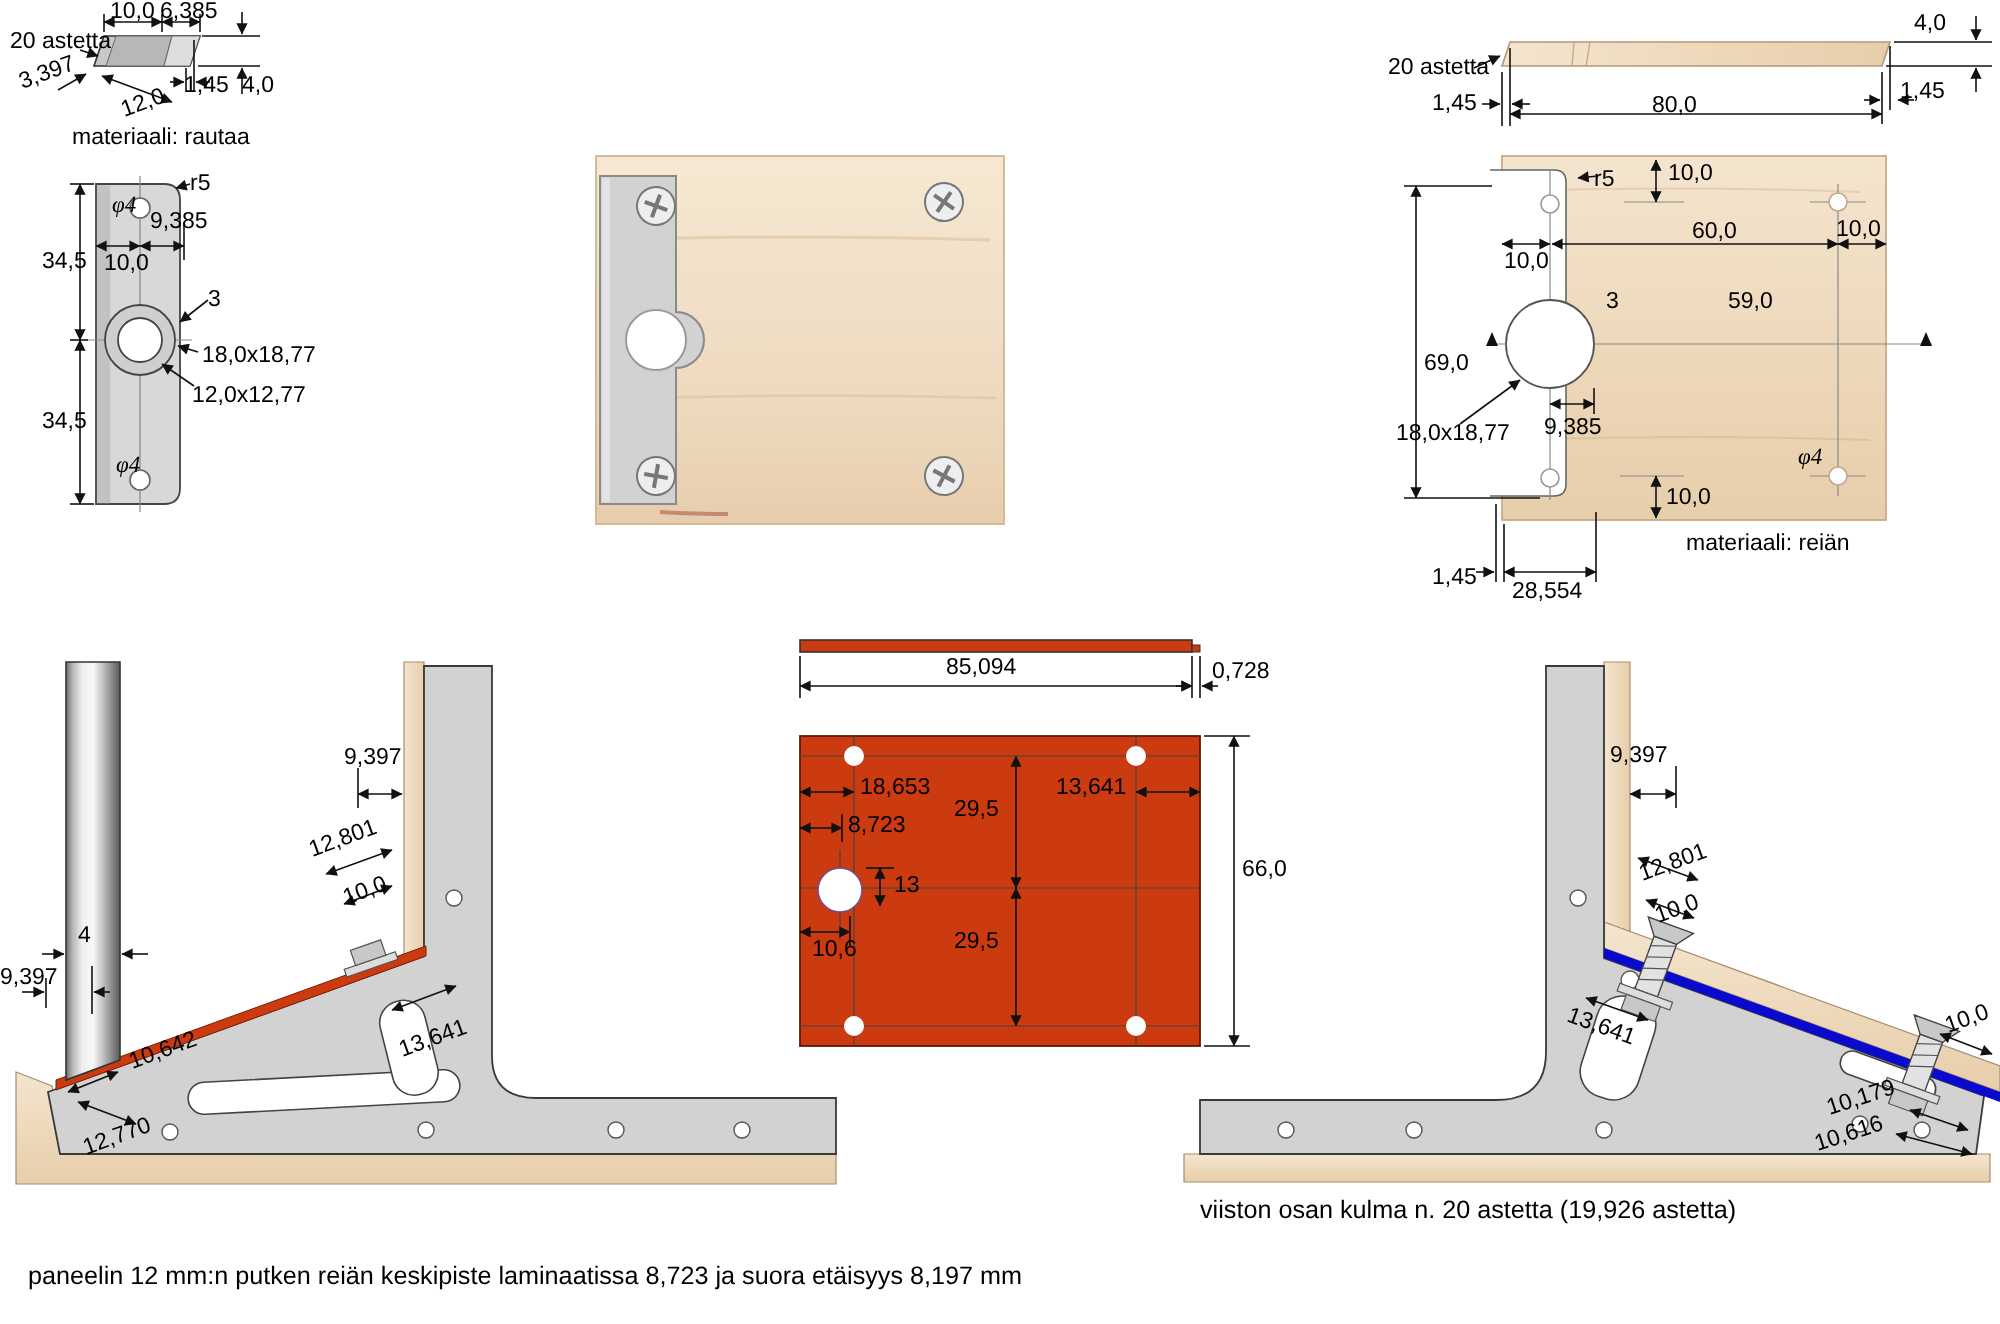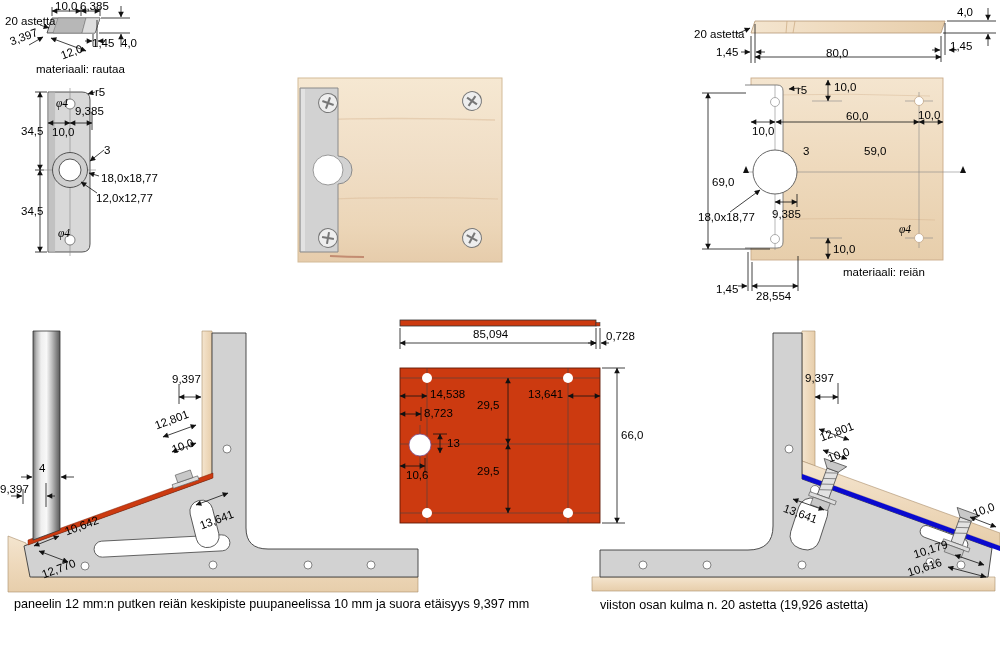--- a/index.html
+++ b/index.html
@@ -348,33 +348,33 @@
 <div class="lb r-20" style="left:153px;top:420px">12,801</div>
 <div class="lb r-20" style="left:170px;top:444px">10,0</div>
 <div class="lb" style="left:39px;top:462px">4</div>
 <div class="lb" style="left:0px;top:483px">9,397</div>
 <div class="lb r-20" style="left:63px;top:526px">10,642</div>
 <div class="lb r-20" style="left:40px;top:569px">12,770</div>
 <div class="lb r-20" style="left:198px;top:520px">13,641</div>
 
 <div class="lb" style="left:473px;top:328px">85,094</div>
 <div class="lb" style="left:606px;top:330px">0,728</div>
-<div class="lb" style="left:430px;top:388px">14,538</div>
+<div class="lb" style="left:430px;top:388px">18,653</div>
 <div class="lb" style="left:424px;top:407px">8,723</div>
 <div class="lb" style="left:477px;top:399px">29,5</div>
 <div class="lb" style="left:528px;top:388px">13,641</div>
 <div class="lb" style="left:621px;top:429px">66,0</div>
 <div class="lb" style="left:447px;top:437px">13</div>
 <div class="lb" style="left:406px;top:469px">10,6</div>
 <div class="lb" style="left:477px;top:465px">29,5</div>
 
 <div class="lb" style="left:805px;top:372px">9,397</div>
 <div class="lb r-20" style="left:818px;top:432px">12,801</div>
 <div class="lb r-20" style="left:826px;top:453px">10,0</div>
 <div class="lb r20" style="left:786px;top:502px">13,641</div>
 <div class="lb r-20" style="left:971px;top:508px">10,0</div>
 <div class="lb r-18" style="left:912px;top:549px">10,179</div>
 <div class="lb r-18" style="left:906px;top:567px">10,616</div>
 
-<div class="note" style="left:14px;top:597px">paneelin 12 mm:n putken reiän keskipiste puupaneelissa 10 mm ja suora etäisyys 9,397 mm</div>
+<div class="note" style="left:14px;top:631px">paneelin 12 mm:n putken reiän keskipiste laminaatissa 8,723 ja suora etäisyys 8,197 mm</div>
 <div class="note" style="left:600px;top:598px">viiston osan kulma n. 20 astetta (19,926 astetta)</div>
 
 </div>
 
 </body></html>

